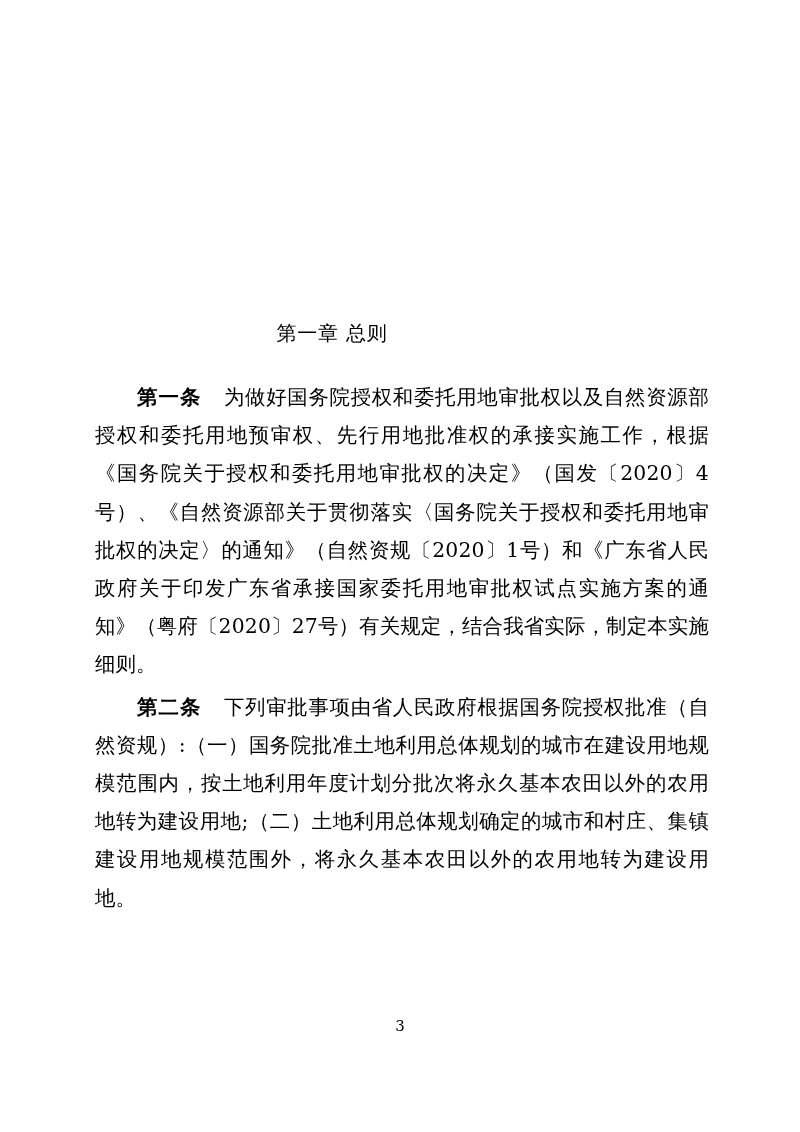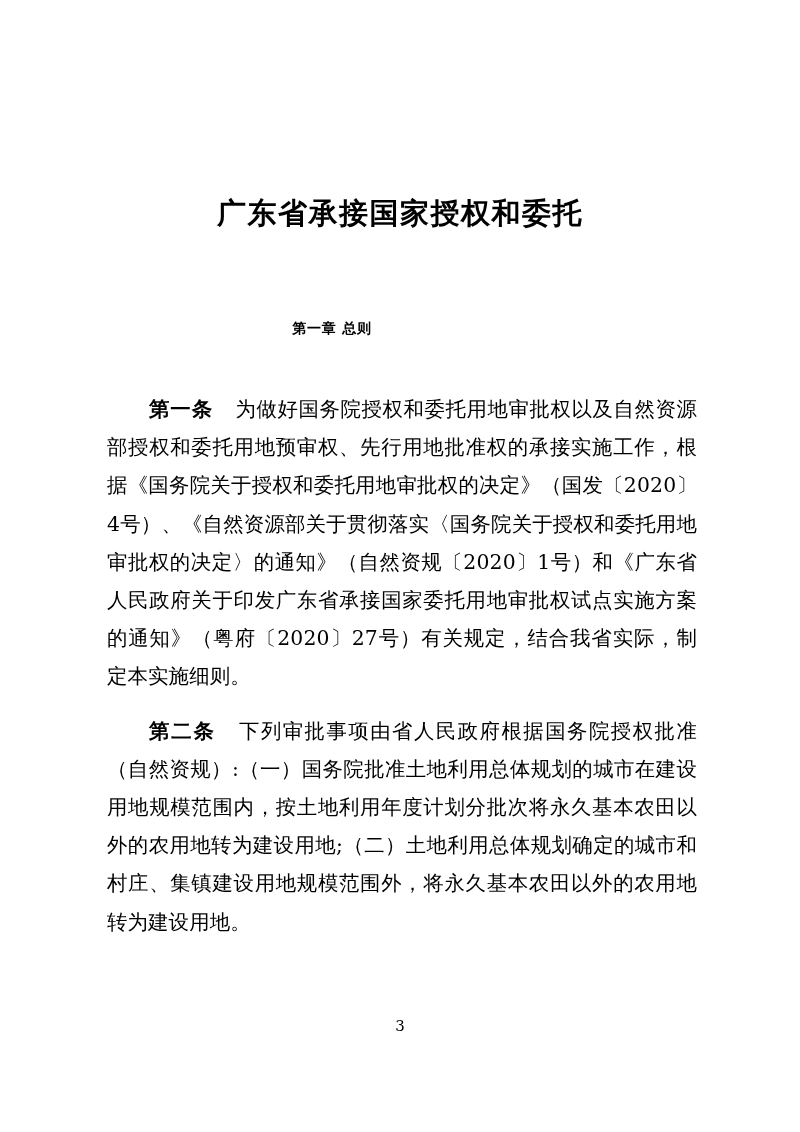--- a/index.html
+++ b/index.html
@@ -35,42 +35,42 @@
   .doc-title .tline { display: block; white-space: nowrap; }
 
   
   .chapter-heading {
     position: absolute;
     top: 300px;
     left: 0;
     width: 664px;
     text-align: center;
     font-family: "DejaVu Serif", "Liberation Serif", serif;
-    font-weight: bold;
-    font-size: 14px;
+    font-weight: normal;
+    font-size: 20px;
     line-height: 32px;
     letter-spacing: 0.8px;
     color: #000;
   }
 
   
   .body-region {
     position: absolute;
     top: 374px;
     left: 91px;
     width: 622px;
   }
   .para {
     font-family: "DejaVu Serif", "Liberation Serif", serif;
     font-size: 20.4px;
     line-height: 38.2px;
     text-align: justify;
     text-justify: inter-character;
     color: #000;
-    margin: 16px;
+    margin: 4px;
     letter-spacing: 0.15px;
   }
   .para.indent { text-indent: 42px; }
   .para .article-label {
     font-weight: bold;
     letter-spacing: 0.5px;
   }
   .para .label-gap {
     display: inline-block;
     width: 22px;
@@ -89,21 +89,20 @@
     font-size: 15px;
     color: #000;
   }
 </style>
 </head>
 <body>
 
 <div class="page">
 
   <h1 class="doc-title">
-    <span class="tline">广东省承接国家授权和委托</span>
   </h1>
 
   <h2 class="chapter-heading">第一章  总则</h2>
 
   <div class="body-region">
 
     <p class="para indent"><span class="article-label">第一条</span><span class="label-gap"></span><span>为做好国务院授权和委托用地审批权以及自然资源部授权和委托用地预审权、先行用地批准权的承接实施工作，根据《国务院关于授权和委托用地审批权的决定》（国发〔2020〕4号）、《自然资源部关于贯彻落实〈国务院关于授权和委托用地审批权的决定〉的通知》（自然资规〔2020〕1号）和《广东省人民政府关于印发广东省承接国家委托用地审批权试点实施方案的通知》（粤府〔2020〕27号）有关规定，结合我省实际，制定本实施细则。</span></p>
 
     <p class="para indent"><span class="article-label">第二条</span><span class="label-gap"></span><span>下列审批事项由省人民政府根据国务院授权批准（自然资规）:（一）国务院批准土地利用总体规划的城市在建设用地规模范围内，按土地利用年度计划分批次将永久基本农田以外的农用地转为建设用地;（二）土地利用总体规划确定的城市和村庄、集镇建设用地规模范围外，将永久基本农田以外的农用地转为建设用地。</span></p>
 

